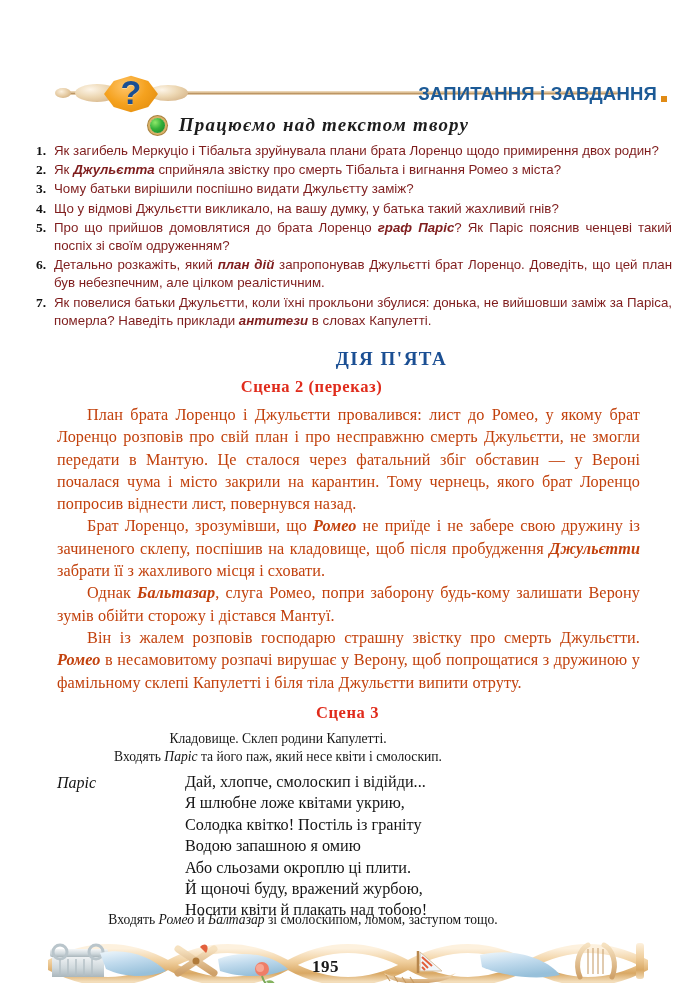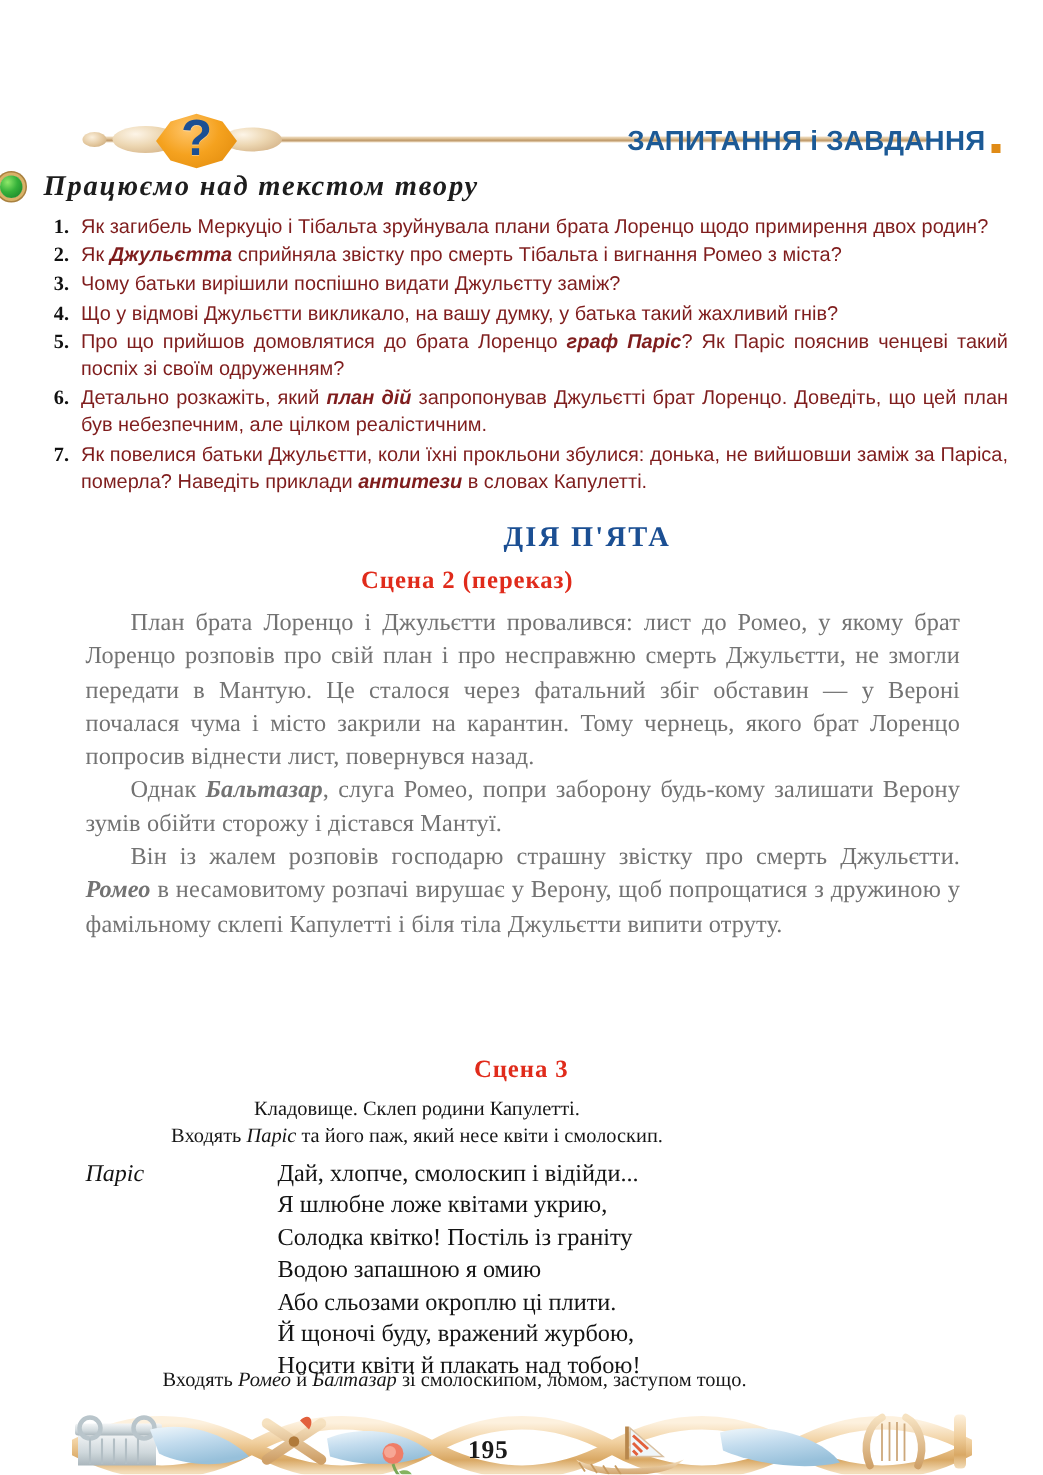--- a/index.html
+++ b/index.html
@@ -107,23 +107,24 @@
     right: 28px;
     top: 26px;
     width: 6px;
     height: 6px;
     background: #e08b16;
   }
 
   
   .work-heading {
     position: absolute;
-    left: 0;
+    left: 16px;
     top: 114px;
     width: 587px;
+    text-align: center;
   }
   .gem {
     display: inline-block;
     width: 15px;
     height: 15px;
     border-radius: 50%;
     background: radial-gradient(circle at 34% 30%, #8ee86a 0%, #35b13a 45%, #147a26 100%);
     box-shadow: 0 0 0 2px #d9b268, 0 0 0 3px #a9813f;
     vertical-align: -2px;
     margin-right: 14px;
@@ -206,21 +207,21 @@
     top: 404px;
     width: 583px;
   }
   .retell p {
     margin: 0 0 0 0;
     text-indent: 30px;
     font-family: "Liberation Serif", serif;
     font-size: 16.2px;
     line-height: 22.3px;
     text-align: justify;
-    color: #737373;
+    color: #c2410c;
     letter-spacing: 0.1px;
   }
   .retell p b {
     font-weight: bold;
     font-style: italic;
   }
 
   
   .scene3-title {
     position: absolute;
@@ -360,20 +361,21 @@
       <div class="q-text">Як повелися батьки Джульєтти, коли їхні прокльони збулися: донька, не вийшовши заміж за Паріса, померла? Наведіть приклади <b>антитези</b> в словах Капулетті.</div>
     </div>
   </div>
 
   <div class="act-title">ДІЯ П'ЯТА</div>
 
   <div class="scene2-title">Сцена 2 (переказ)</div>
 
   <div class="retell">
     <p>План брата Лоренцо і Джульєтти провалився: лист до Ромео, у якому брат Лоренцо розповів про свій план і про несправжню смерть Джульєтти, не змогли передати в Мантую. Це сталося через фатальний збіг обставин — у Вероні почалася чума і місто закрили на карантин. Тому чернець, якого брат Лоренцо попросив віднести лист, повернувся назад.</p>
+    <p>Брат Лоренцо, зрозумівши, що <b>Ромео</b> не приїде і не забере свою дружину із зачиненого склепу, поспішив на кладовище, щоб після пробудження <b>Джульєтти</b> забрати її з жахливого місця і сховати.</p>
     <p>Однак <b>Бальтазар</b>, слуга Ромео, попри заборону будь-кому залишати Верону зумів обійти сторожу і дістався Мантуї.</p>
     <p>Він із жалем розповів господарю страшну звістку про смерть Джульєтти. <b>Ромео</b> в несамовитому розпачі вирушає у Верону, щоб попрощатися з дружиною у фамільному склепі Капулетті і біля тіла Джульєтти випити отруту.</p>
   </div>
 
   <div class="scene3-title">Сцена 3</div>
 
   <div class="stage-dir-top">
     <div>Кладовище. Склеп родини Капулетті.</div>
     <div>Входять <i>Паріс</i> та його паж, який несе квіти і смолоскип.</div>
   </div>

